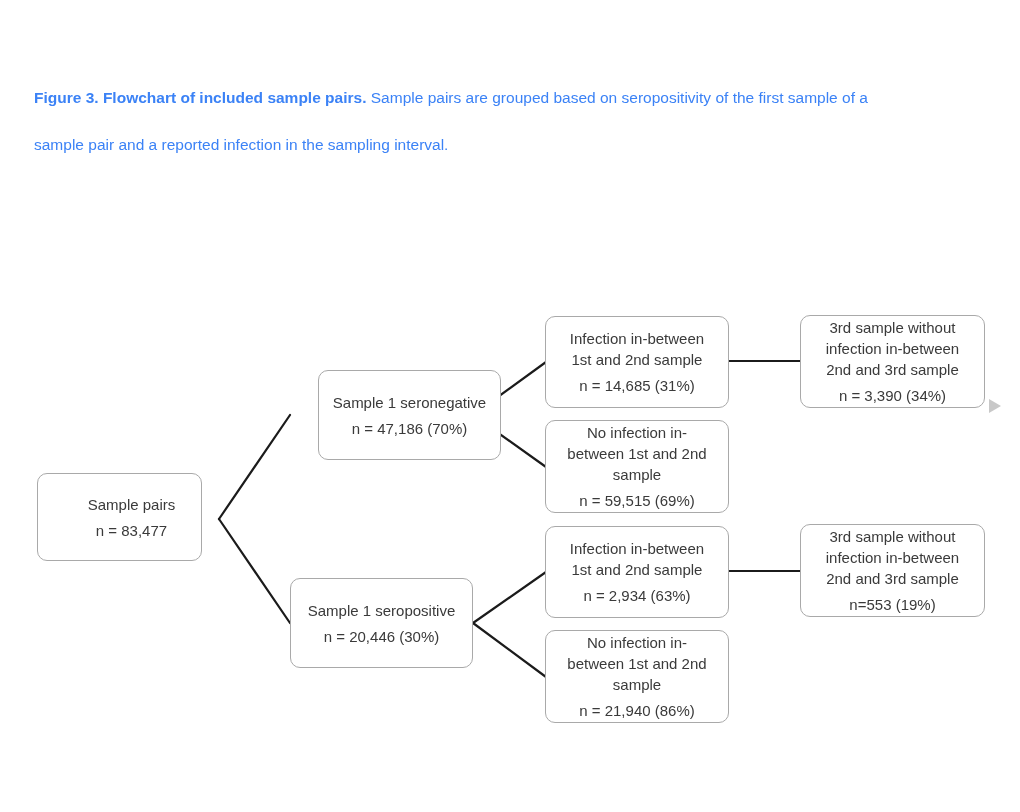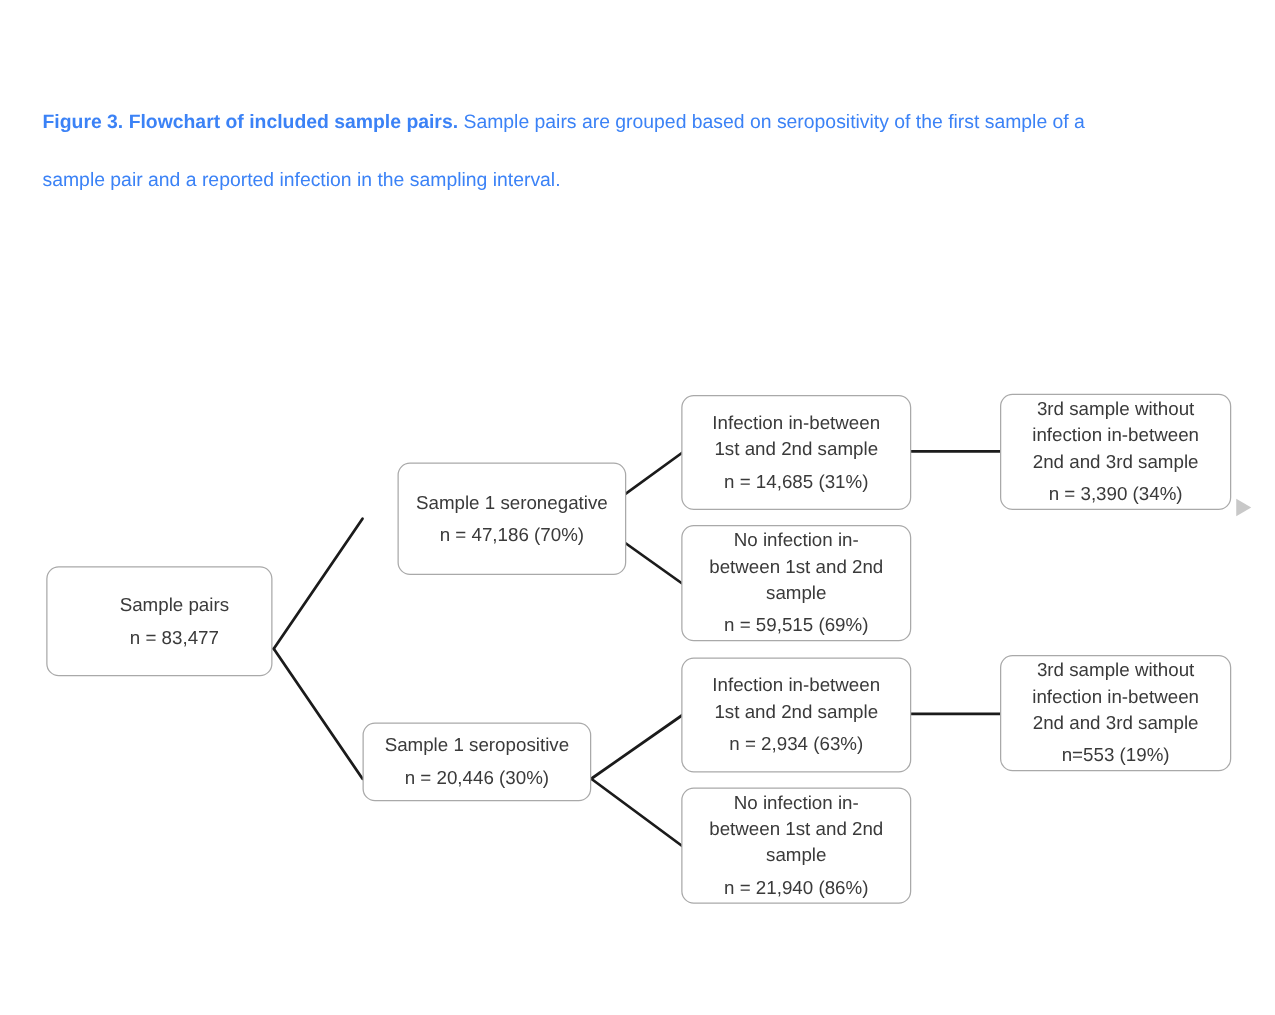--- a/index.html
+++ b/index.html
@@ -55,23 +55,23 @@
     font-size: 15px;
     line-height: 21px;
     color: #3a3a3a;
     z-index: 2;
     padding: 1px 2px;
   }
   .node-label { white-space: pre-line; }
   .node-value { white-space: nowrap; }
 
   
-  #node-root            { left: 37px;  top: 453px; width: 181px; height: 88px; padding-left: 26px; }
+  #node-root            { left: 37px;  top: 473px; width: 165px; height: 88px; padding-left: 26px; }
   #node-seronegative    { left: 290px; top: 370px; width: 183px; height: 90px; margin-left: 28px; }
-  #node-seropositive    { left: 290px; top: 578px; width: 183px; height: 63px; text-align: right; }
+  #node-seropositive    { left: 290px; top: 578px; width: 183px; height: 90px; text-align: right; }
   #node-neg-infection   { left: 545px; top: 316px; width: 184px; height: 92px; }
   #node-neg-noinfection { left: 545px; top: 420px; width: 184px; height: 93px; }
   #node-pos-infection   { left: 545px; top: 526px; width: 184px; height: 92px; }
   #node-pos-noinfection { left: 545px; top: 630px; width: 184px; height: 93px; }
   #node-neg-third       { left: 800px; top: 315px; width: 185px; height: 93px; }
   #node-pos-third       { left: 800px; top: 524px; width: 185px; height: 93px; }
 
   
   .anchor-triangle {
     position: absolute;

